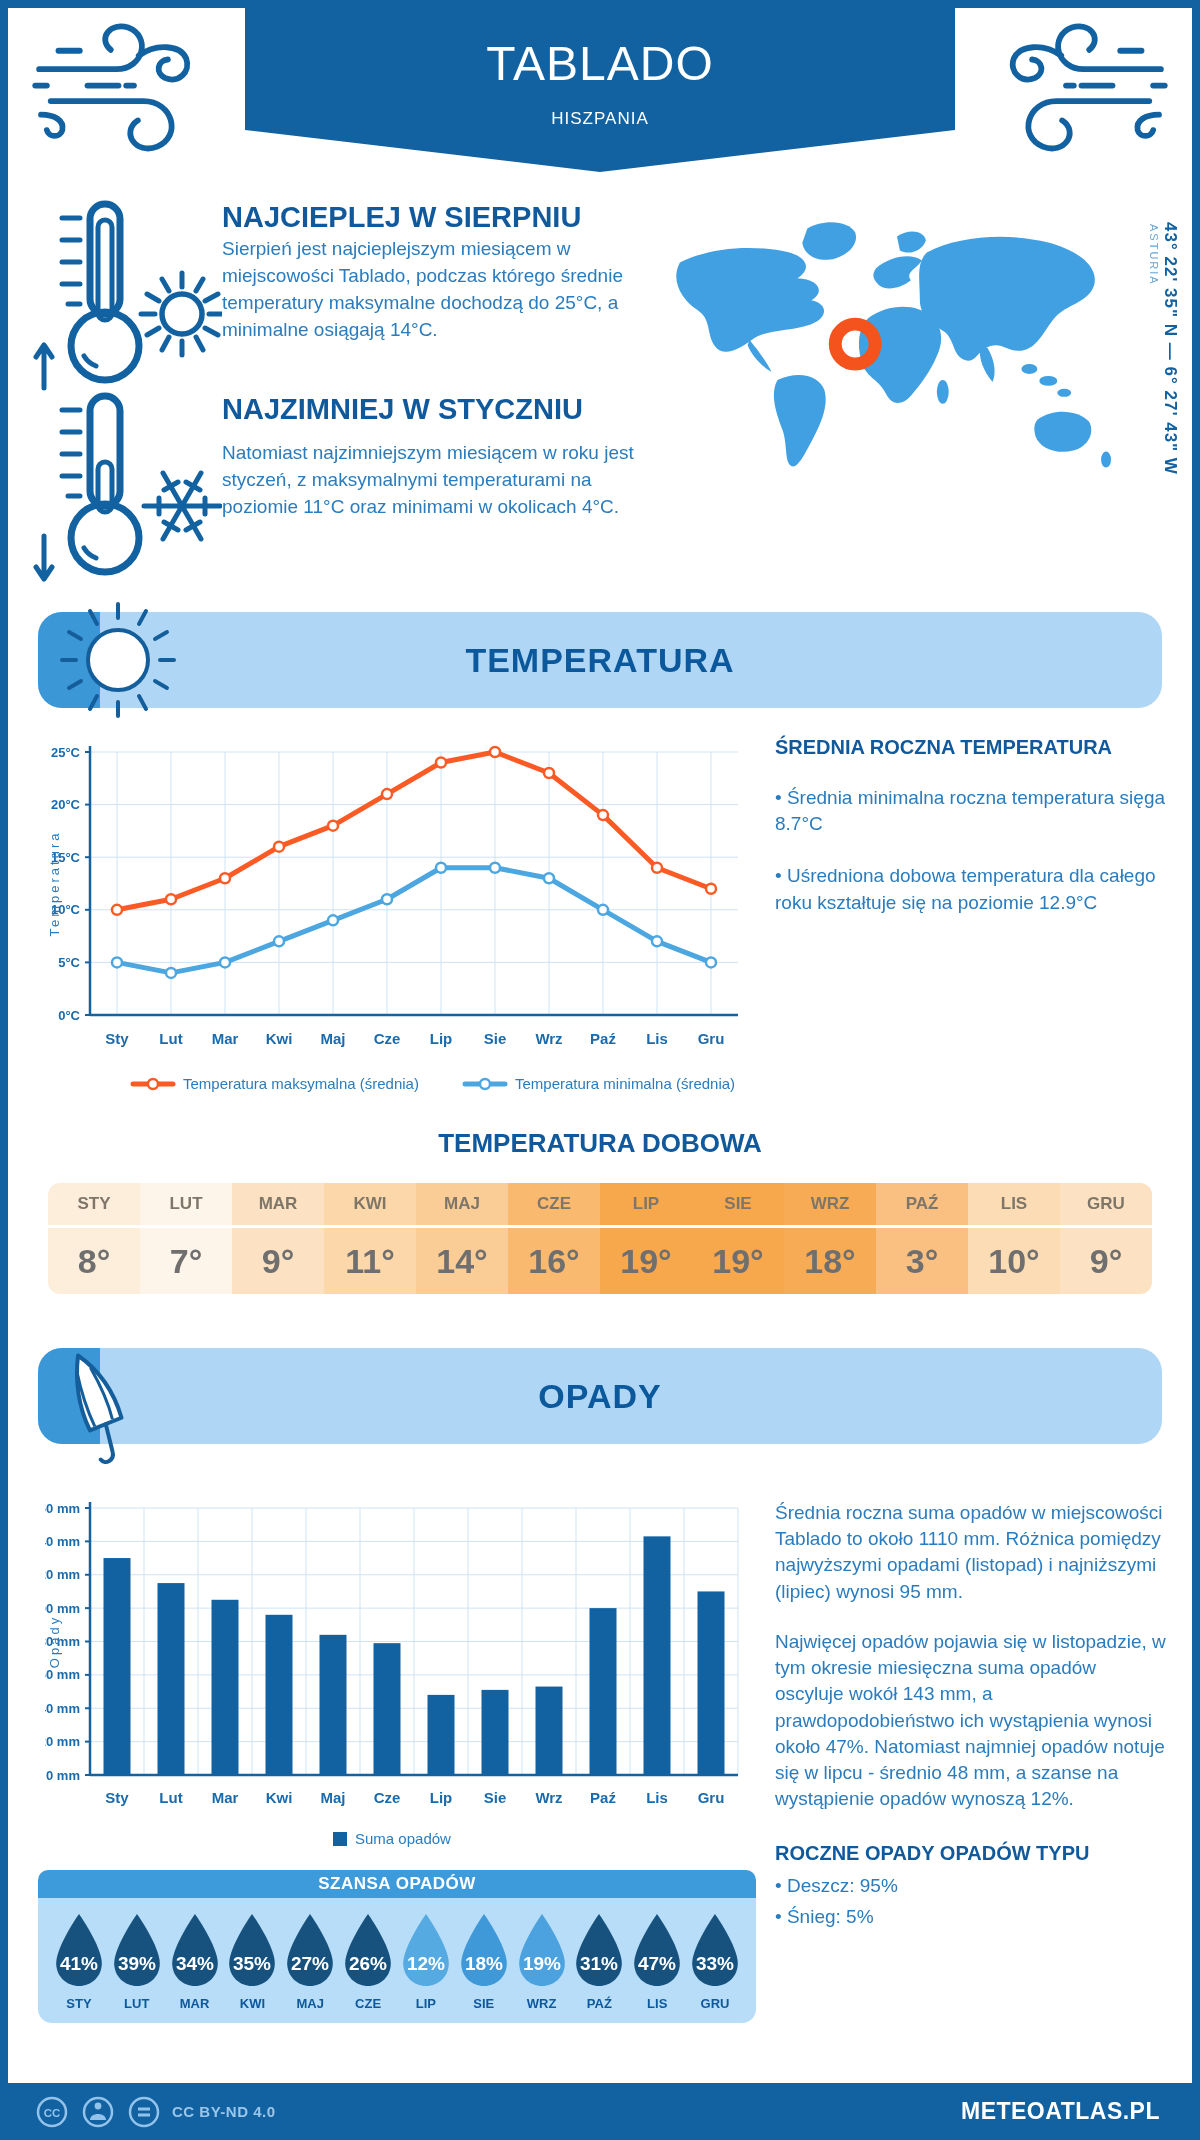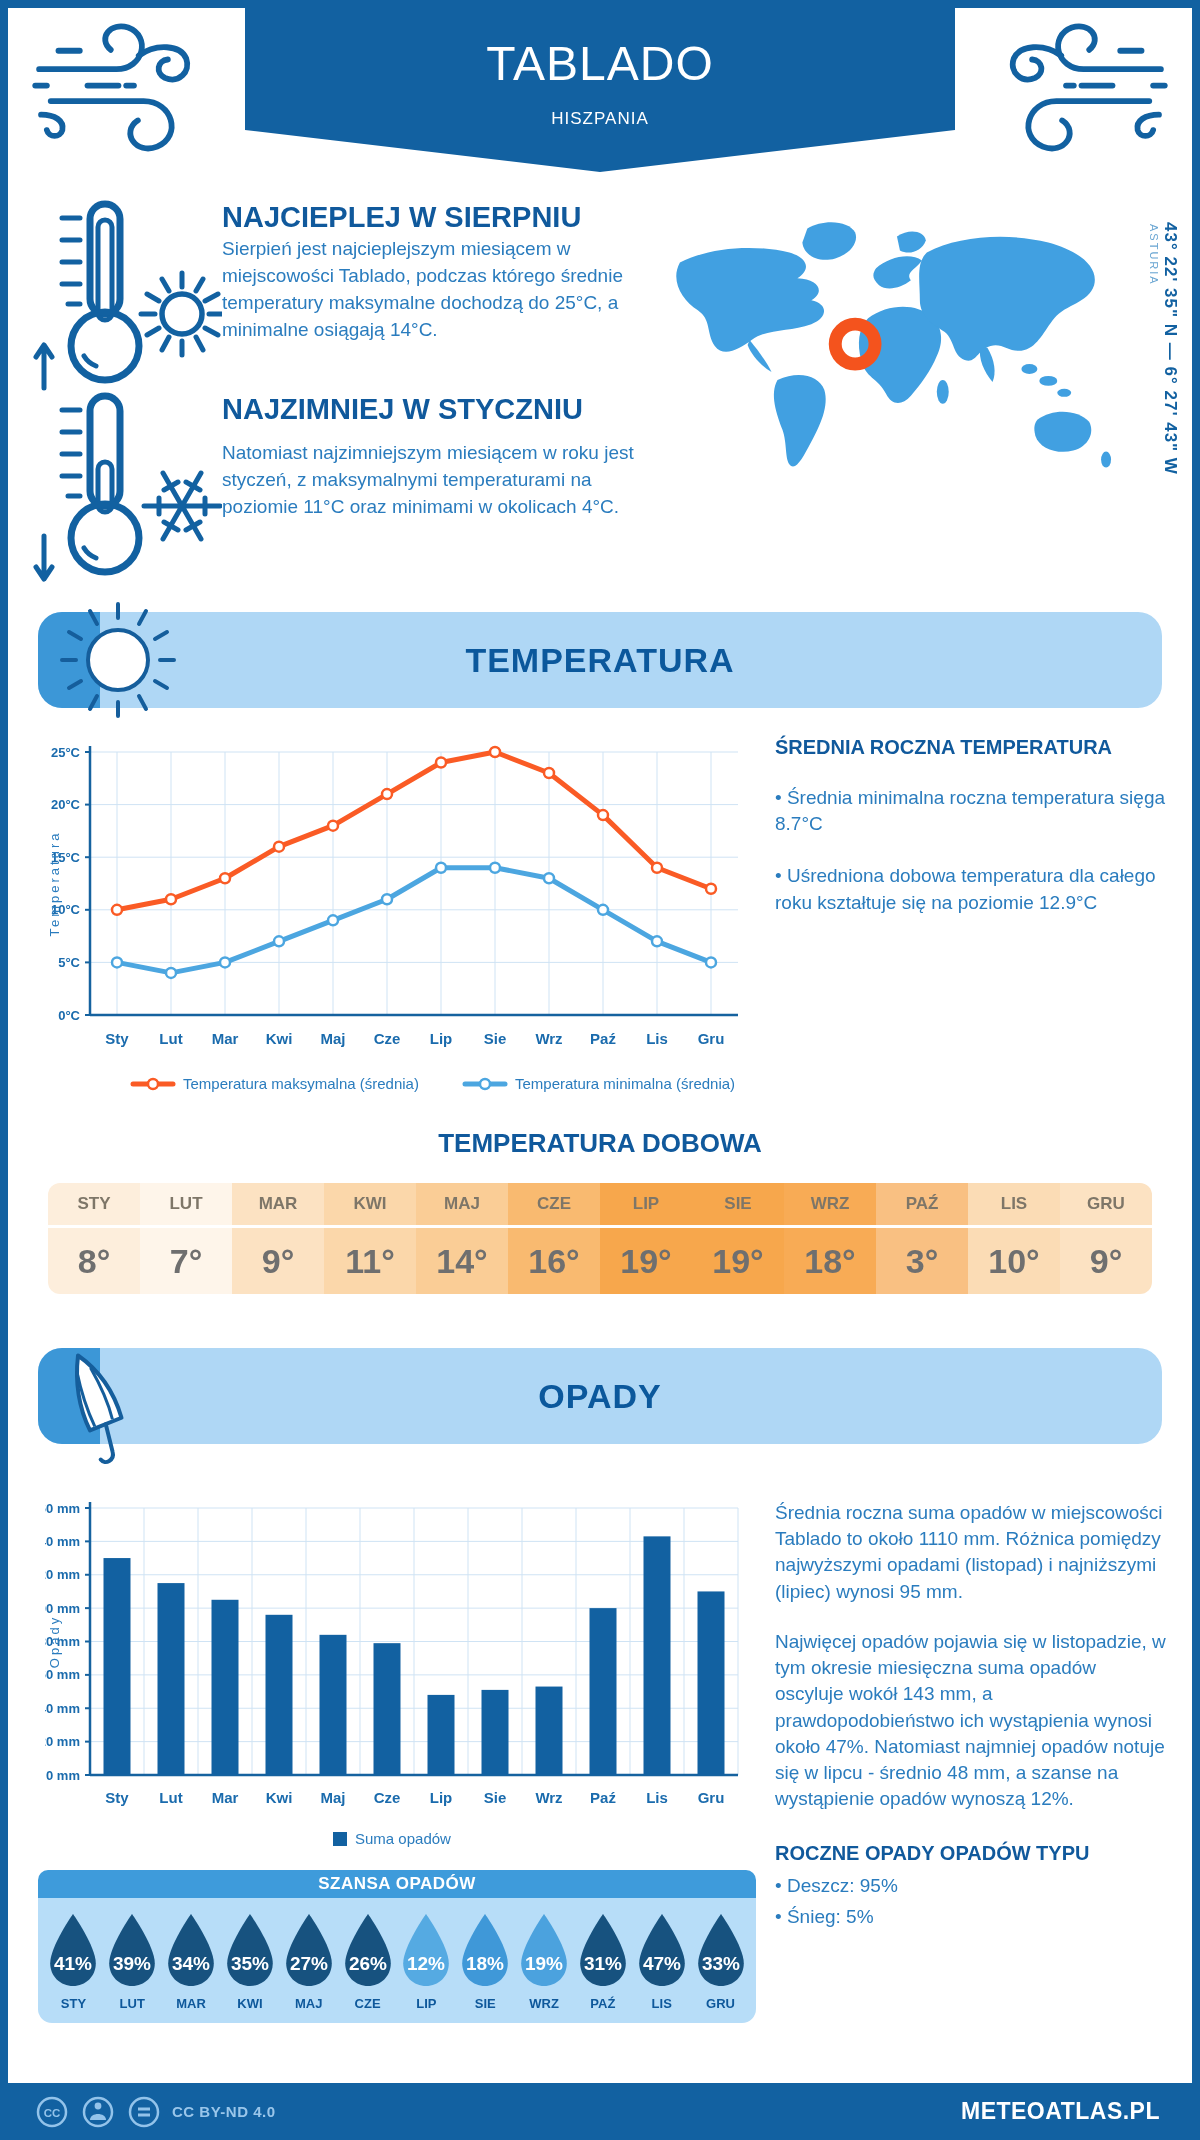--- a/index.html
+++ b/index.html
@@ -38,21 +38,21 @@
                color:#10599C;font-size:26px;font-weight:bold;}
   .daily{position:absolute;left:48px;top:1183px;width:1104px;border-radius:12px;overflow:hidden;
          display:flex;}
   .daily .dcol{flex:1;display:flex;flex-direction:column;row-gap:3px;}
   .daily .dm{height:42px;line-height:42px;text-align:center;font-size:17px;font-weight:bold;color:#7E7668;}
   .daily .dv{height:66px;line-height:66px;text-align:center;font-size:34px;font-weight:bold;color:#6F6F6F;}
   
   .chance{position:absolute;left:38px;top:1870px;width:718px;}
   .chance-h{height:28px;line-height:28px;background:#3E9BDB;border-radius:10px 10px 0 0;
             text-align:center;color:#fff;font-size:17px;font-weight:bold;letter-spacing:.5px;}
-  .chance-b{background:#B7DDF8;border-radius:0 0 14px 14px;padding:14px 6px 12px;display:flex;}
+  .chance-b{background:#B7DDF8;border-radius:0 0 14px 14px;padding:14px 12px 12px;display:flex;}
   .drop-col{flex:1;text-align:center;position:relative;}
   .drop-col .mon{margin-top:4px;font-size:13px;font-weight:bold;color:#0E589B;}
   
   .footer{position:absolute;left:0;top:2083px;width:1200px;height:57px;background:#1261A1;}
   .lic-text{position:absolute;left:172px;top:0;height:57px;line-height:57px;
             color:#9AC6EA;font-size:15px;font-weight:bold;letter-spacing:.5px;}
   .site{position:absolute;right:40px;top:0;height:57px;line-height:57px;color:#fff;
         font-size:23px;font-weight:bold;letter-spacing:.5px;}
 </style>
 </head>

